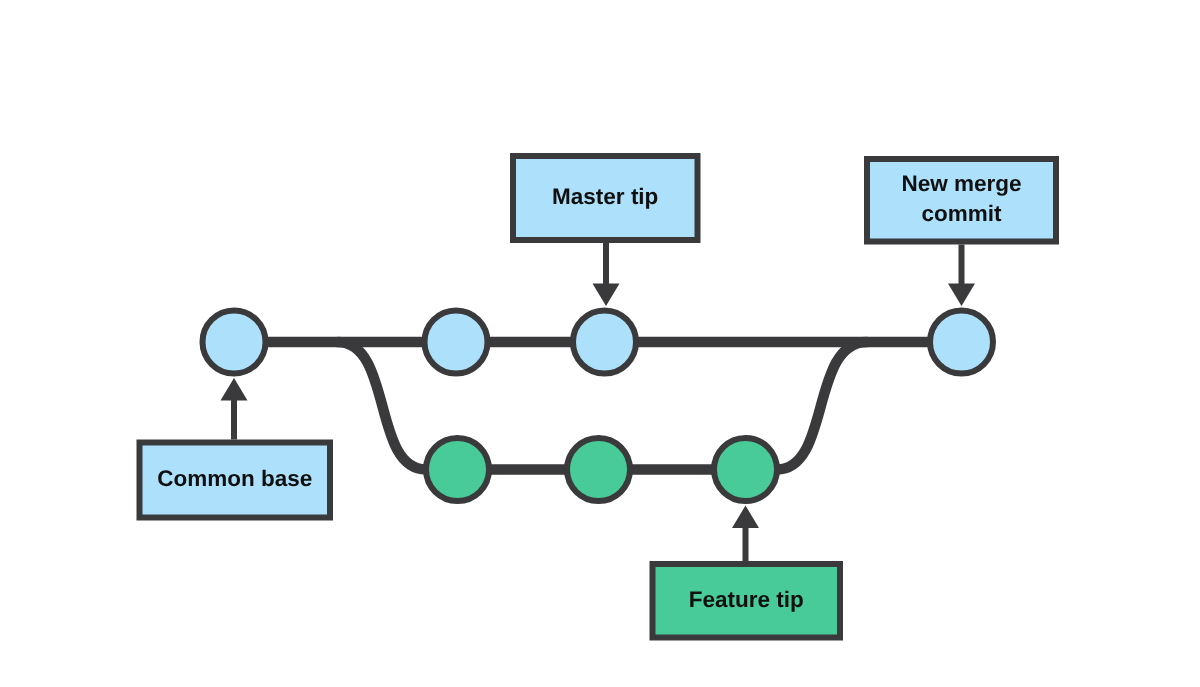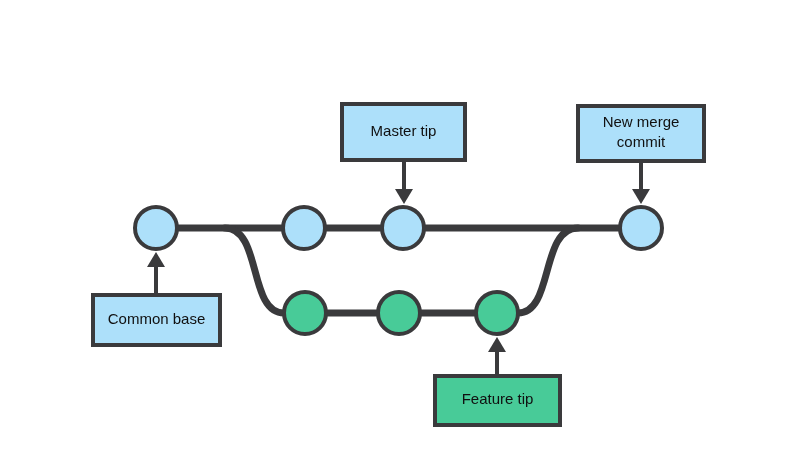--- a/index.html
+++ b/index.html
@@ -11,20 +11,21 @@
     width: 800px;
     height: 458px;
     overflow: hidden;
     font-family: "Liberation Sans", sans-serif;
   }
   #diagram-root {
     position: relative;
     width: 800px;
     height: 458px;
     background: #ffffff;
+    font-weight: bold;
   }
   svg#git-graph {
     position: absolute;
     top: 0;
     left: 0;
     width: 800px;
     height: 458px;
     display: block;
   }
   .branch-line {

